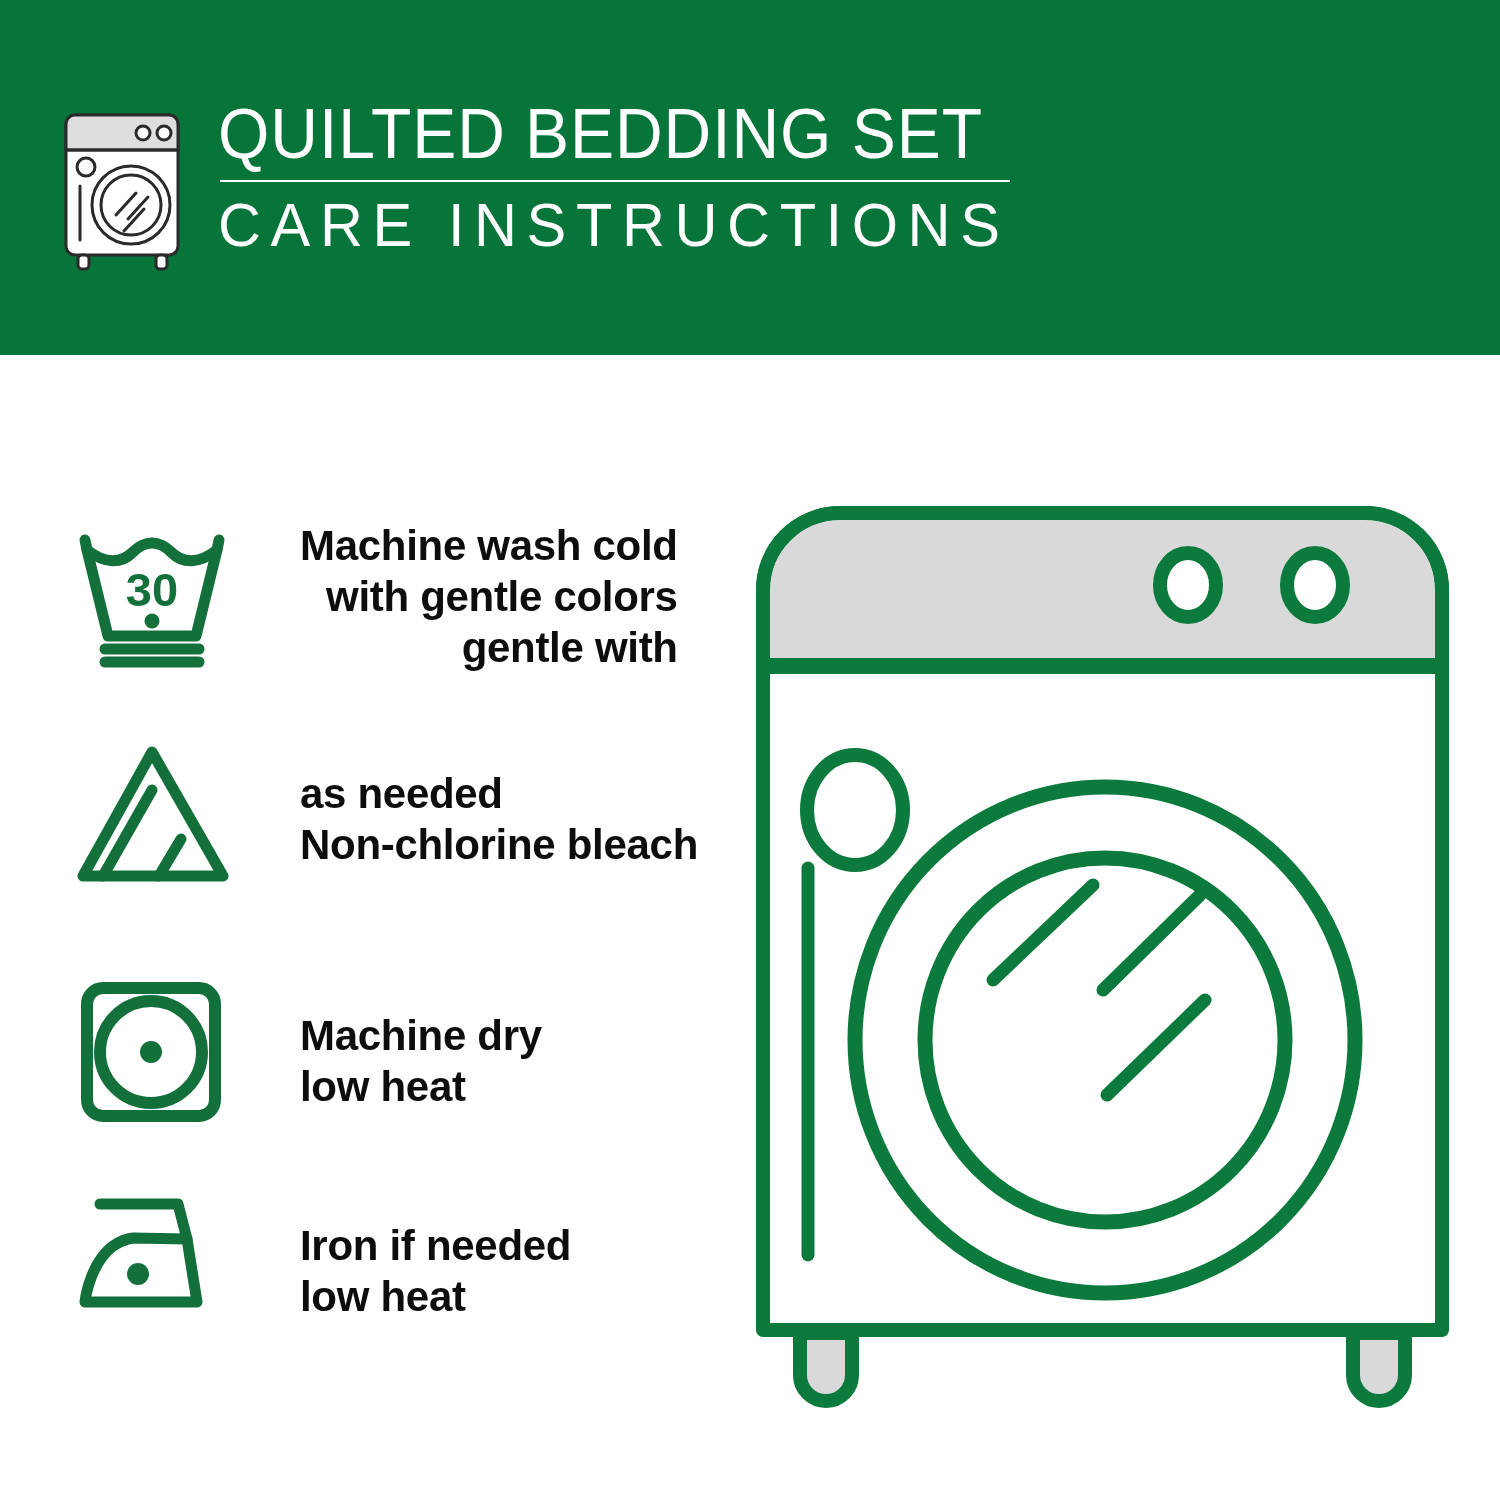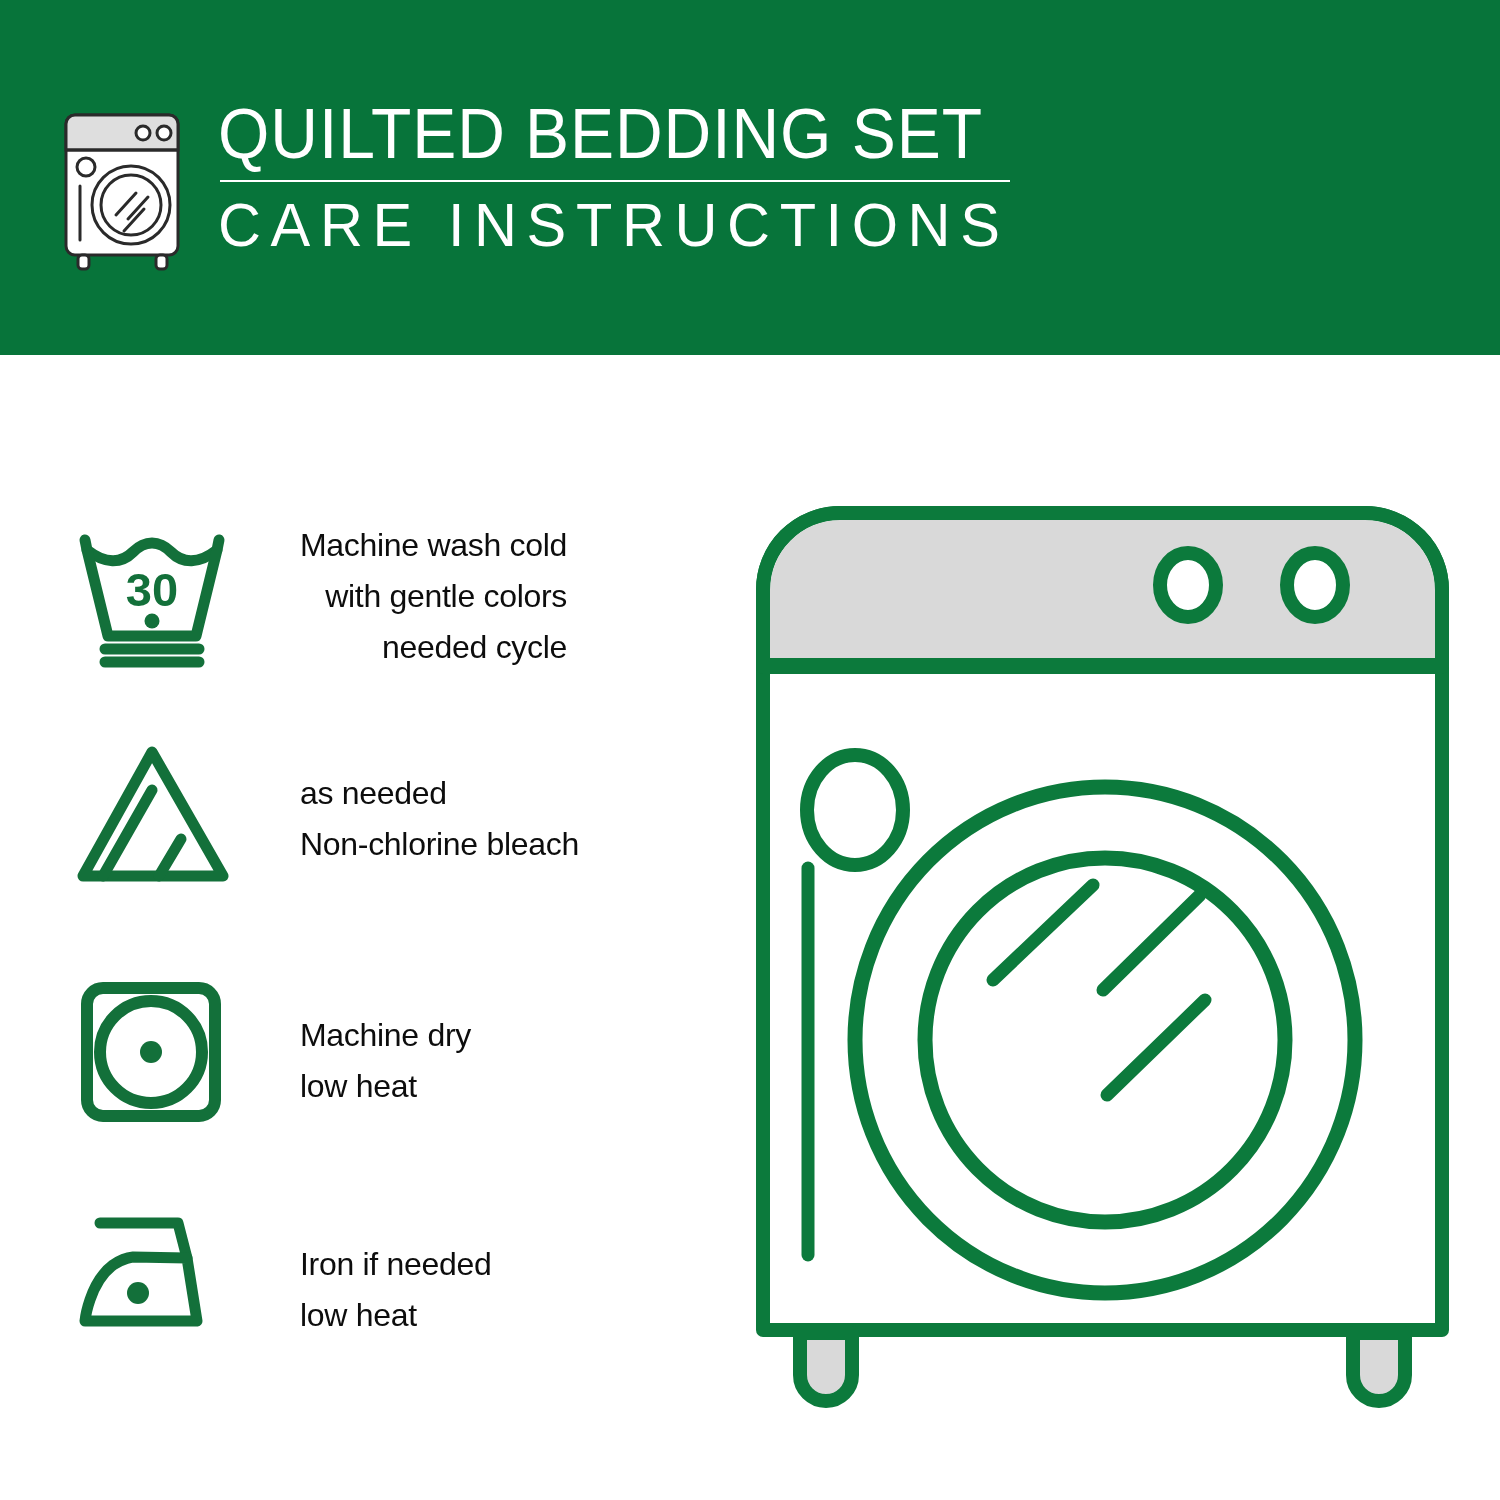--- a/index.html
+++ b/index.html
@@ -94,42 +94,42 @@
     position: absolute;
     left: 75px;
     top: 0;
     width: 165px;
     height: 155px;
   }
   .care-text {
     position: absolute;
     left: 300px;
     font-family: "Liberation Sans", sans-serif;
-    font-size: 32px;
+    font-size: 42px;
     line-height: 51px;
     color: #0d0d0d;
-    font-weight: 400;
+    font-weight: 700;
     letter-spacing: -0.3px;
   }
   .care-text .ln { display: block; white-space: nowrap; }
 
   
   #care-row-0 { top: 165px; text-align: right; }
   #care-row-0 .care-symbol { top: 8px; height: 140px; }
   #care-row-0 .care-text { top: 0px; }
 
   #care-row-1 { top: 375px; }
   #care-row-1 .care-symbol { top: 8px; height: 150px; }
   #care-row-1 .care-text { top: 38px; }
 
   #care-row-2 { top: 615px; }
   #care-row-2 .care-symbol { top: 10px; height: 145px; }
   #care-row-2 .care-text { top: 40px; }
 
-  #care-row-3 { top: 846px; padding-left: 32px; }
+  #care-row-3 { top: 827px; padding-left: 32px; }
   #care-row-3 .care-symbol { top: 10px; height: 135px; }
   #care-row-3 .care-text { top: 38px; }
 
   
   #machine-illustration {
     position: absolute;
     left: 745px;
     top: 495px;
     width: 715px;
     height: 925px;
@@ -194,21 +194,21 @@
           </g>
 
           <text x="77" y="78" text-anchor="middle" font-family="Liberation Sans, sans-serif" font-size="47" font-weight="bold" fill="#13703a">30</text>
 
           <circle cx="77" cy="93" r="7.5" fill="#13703a"></circle>
         </svg>
       </div>
       <div class="care-text">
         <span class="ln">Machine wash cold</span>
         <span class="ln">with gentle colors</span>
-        <span class="ln">needed cycle</span>
+        <span class="ln">gentle with</span>
       </div>
     </div>
 
     <div class="care-row" id="care-row-1">
       <div class="care-symbol">
         <svg viewBox="0 0 165 150" width="165" height="150">
           <g fill="none" stroke="#13703a" stroke-width="11" stroke-linecap="round" stroke-linejoin="round">
 
             <path d="M77 14 L148 138 L8 138 Z"></path>
 

